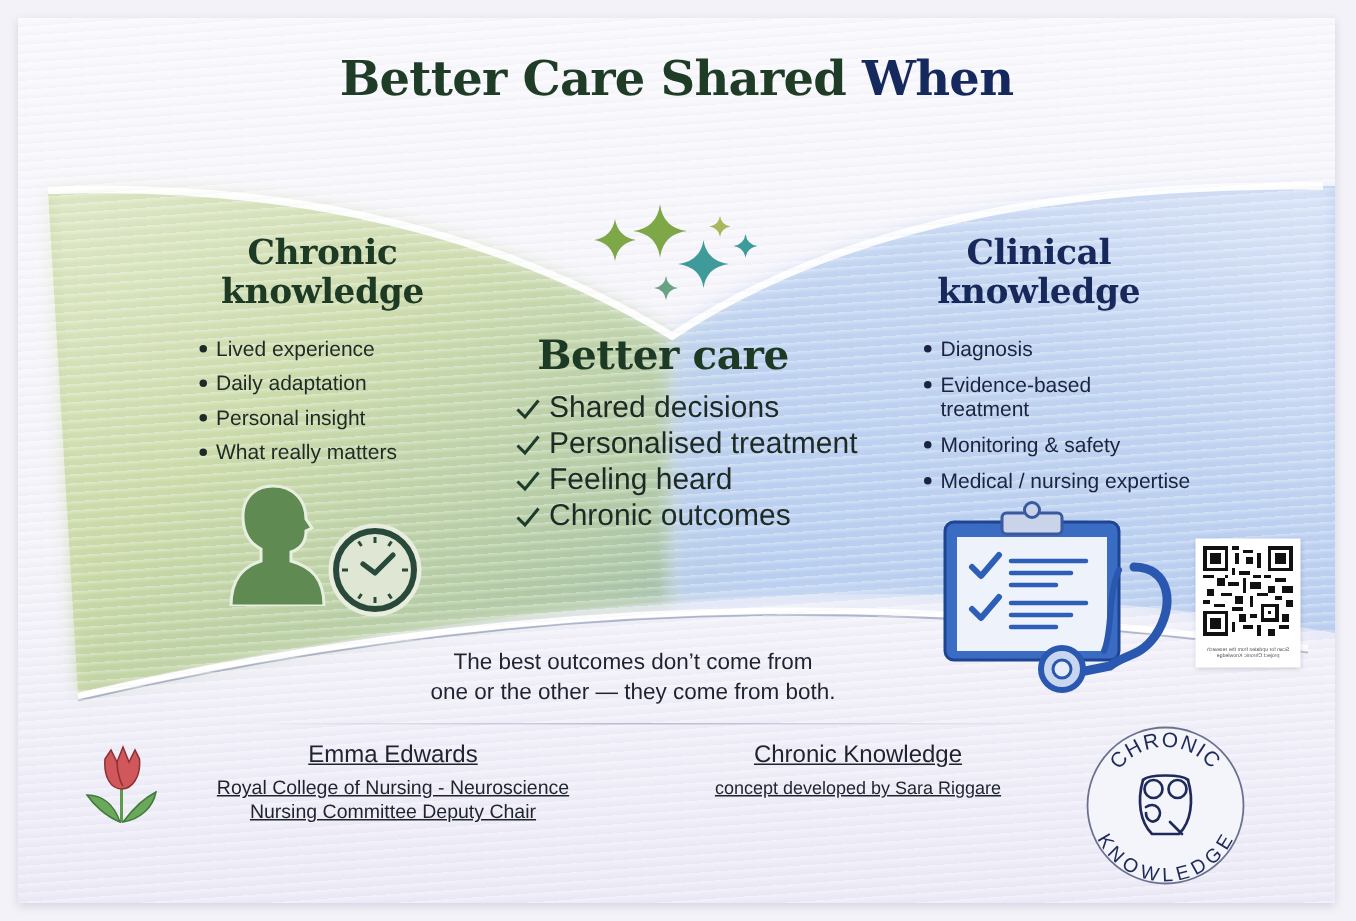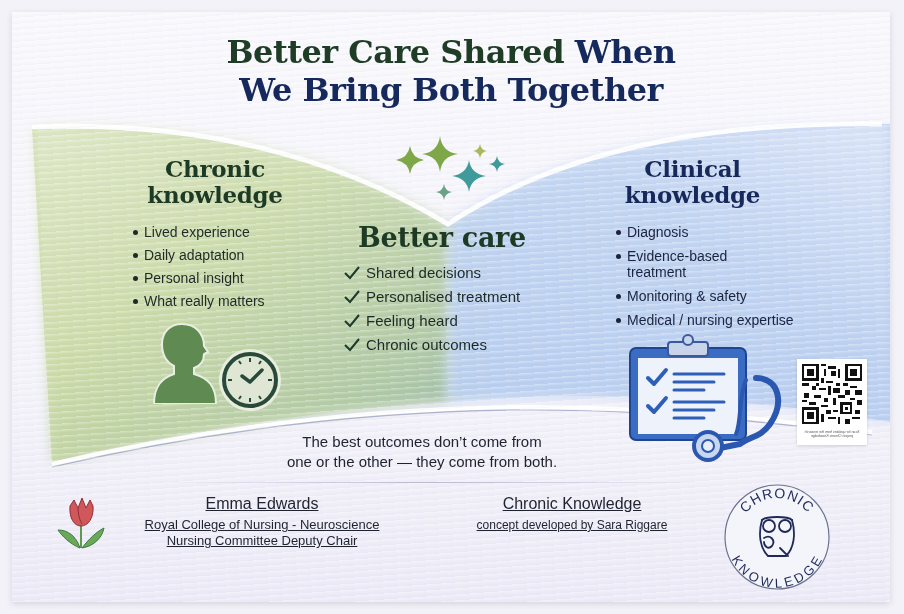--- a/index.html
+++ b/index.html
@@ -39,21 +39,21 @@
 
   ul.bullets { position: absolute; list-style: none; font-family: "Liberation Sans", sans-serif; font-size: 14px; color: #1e2a26; }
   ul.bullets li { position: relative; padding-left: 12px; margin-bottom: 7px; line-height: 16px; }
   ul.bullets li::before { content: ""; position: absolute; left: 1px; top: 6px; width: 5px; height: 5px; border-radius: 50%; background: #1e2a26; }
   ul.left { left: 120px; top: 212px; width: 180px; }
   ul.right { left: 603px; top: 212px; width: 220px; color: #1a2340; }
   ul.right li { margin-bottom: 8px; }
   ul.right li::before { background: #1a2340; }
   ul.right li.two { line-height: 16px; }
 
-  ul.checks { position: absolute; left: 332px; top: 252px; list-style: none; font-size: 15px; color: #1e2a26; }
+  ul.checks { position: absolute; left: 332px; top: 252px; list-style: none; font-size: 20px; color: #1e2a26; }
   ul.checks li { display: flex; align-items: center; margin-bottom: 7px; line-height: 17px; }
   ul.checks .chk { width: 16px; height: 14px; margin-right: 6px; flex: none; }
 
   .tagline {
     position: absolute; left: 220px; top: 420px; width: 380px; text-align: center;
     font-size: 15px; line-height: 20px; color: #1f2330;
   }
   .divider { position: absolute; left: 140px; top: 470px; width: 560px; height: 1px; background: linear-gradient(90deg, rgba(150,150,180,0), rgba(150,150,180,0.6), rgba(150,150,180,0)); }
 
   .footer-block { position: absolute; text-align: center; color: #1f2330; text-decoration: underline; }
@@ -110,21 +110,20 @@
 
     <path d="M40,452 C200,415 360,395 520,395 C640,395 740,405 860,420" fill="none" stroke="#ffffff" stroke-width="4"></path>
     <path d="M40,455 C200,418 360,398 520,398 C640,398 740,408 860,423" fill="none" stroke="#8f98b8" stroke-width="1.2" opacity="0.7"></path>
   </svg>
   <div class="card-texture"></div>
 
   <div class="title l1">
     <span>Better Care Shared</span>
     <span class="blue">When</span>
   </div>
-  <div class="title l2">We Bring Both Together</div>
 
   <svg class="icon" style="left:384px; top:122px;" width="110" height="70" viewBox="0 0 110 70">
     <path d="M14,12 Q16,24 28,26 Q16,28 14,40 Q12,28 0,26 Q12,24 14,12Z" fill="#7ea748"></path>
     <path d="M44,2 Q46,18 62,20 Q46,22 44,38 Q42,22 26,20 Q42,18 44,2Z" fill="#7ea748"></path>
     <path d="M84,10 Q85,16 91,17 Q85,18 84,24 Q83,18 77,17 Q83,16 84,10Z" fill="#a7b95a"></path>
     <path d="M73,26 Q75,40 90,42 Q75,44 73,58 Q71,44 56,42 Q71,40 73,26Z" fill="#3f9a9a"></path>
     <path d="M101,22 Q102,29 109,30 Q102,31 101,38 Q100,31 93,30 Q100,29 101,22Z" fill="#3f9a9a"></path>
     <path d="M48,50 Q49,57 56,58 Q49,59 48,66 Q47,59 40,58 Q47,57 48,50Z" fill="#6aa286"></path>
   </svg>
 

